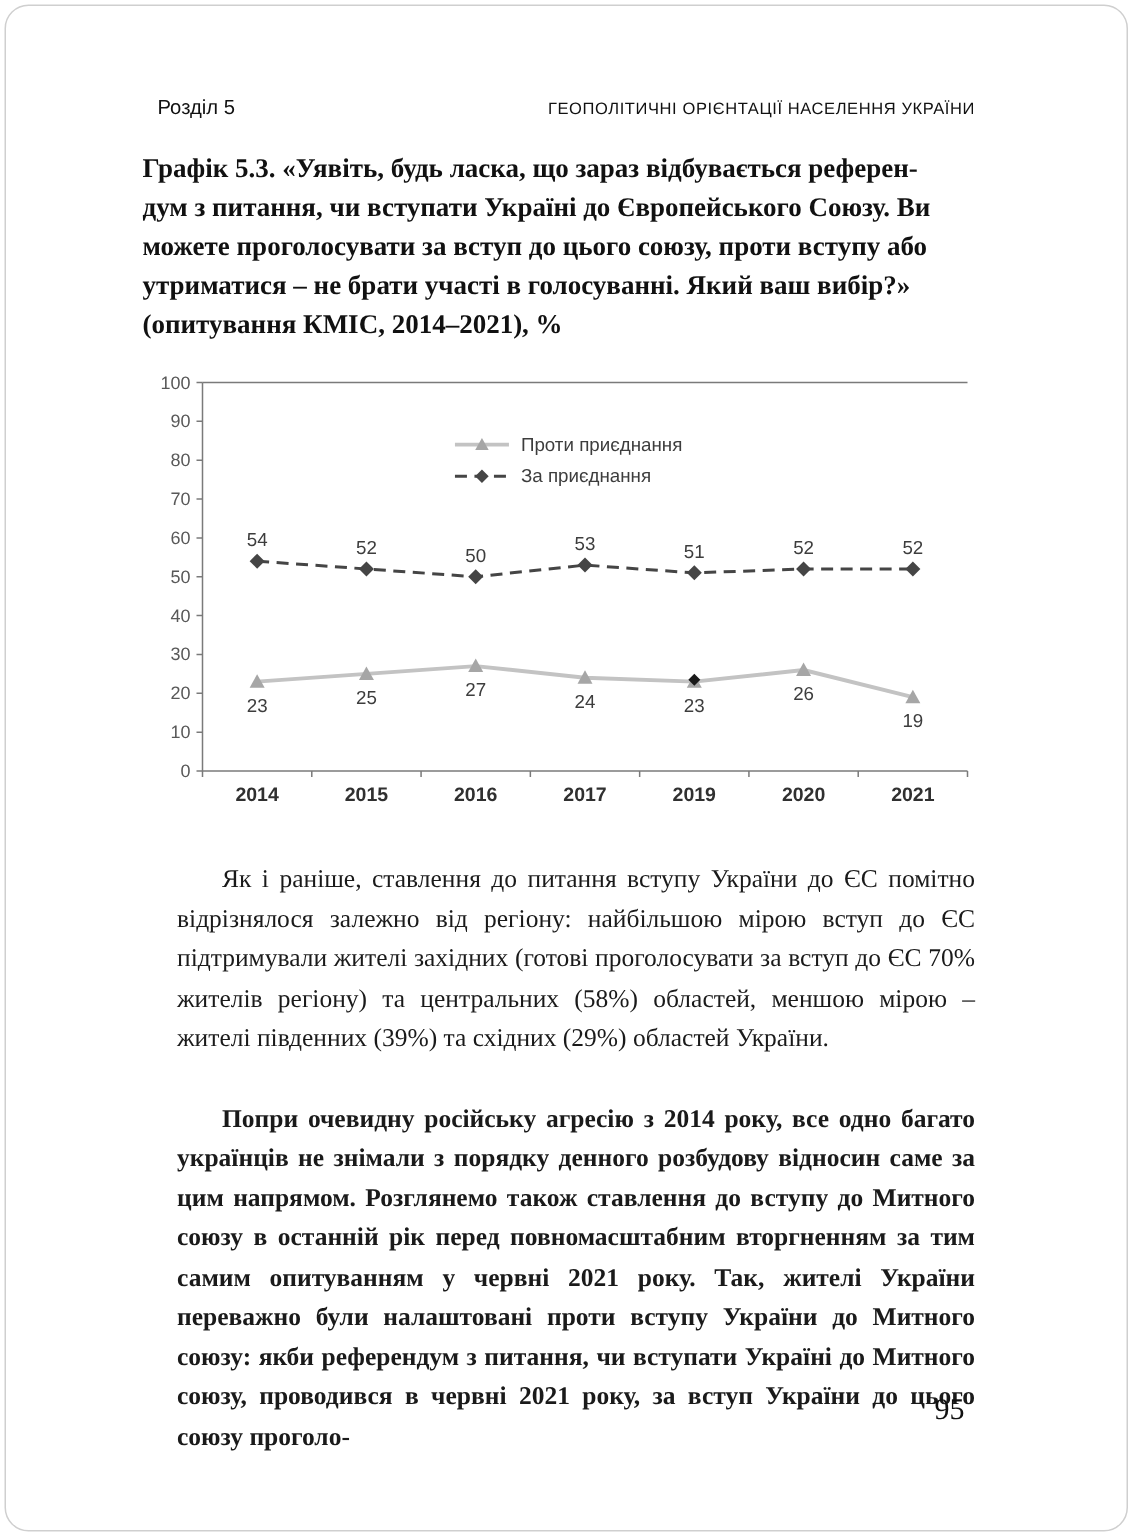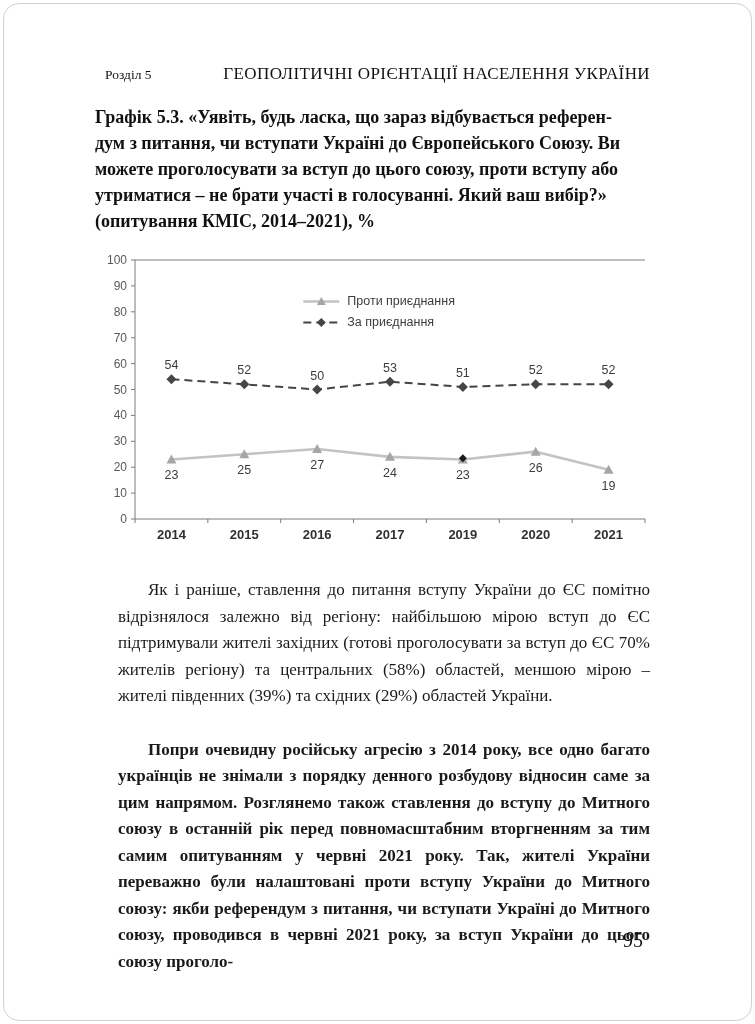--- a/index.html
+++ b/index.html
@@ -13,25 +13,25 @@
   }
   .page { position:absolute; inset:0; padding:64px 105px 0 105px; }
   .page-frame {
     position:absolute; inset:3px;
     border:1.5px solid #cfcfcf;
     border-radius:16px;
     pointer-events:none;
   }
   .running-head {
     display:flex; justify-content:space-between; align-items:baseline;
-    font-family:Liberation Serif, serif;
+    font-family:Liberation Sans, sans-serif;
     margin-bottom:20px;
   }
   .rh-left { font-size:13.5px; color:#111; }
-  .rh-right { font-size:17px; letter-spacing:0.4px; color:#111; }
+  .rh-right { font-size:11px; letter-spacing:0.4px; color:#111; }
   .fig-title {
     font-size:18px; line-height:26px; font-weight:bold;
     text-align:left; white-space:pre-line;
     margin:6px -10px 16px -10px;
     color:#111;
   }
   .chart-wrap { margin-left:-14px; }
   svg text { user-select:none; }
   .ax   { font:12px "Liberation Sans", sans-serif; fill:#595959; }
   .xlab { font:bold 13px "Liberation Sans", sans-serif; fill:#303030; }

